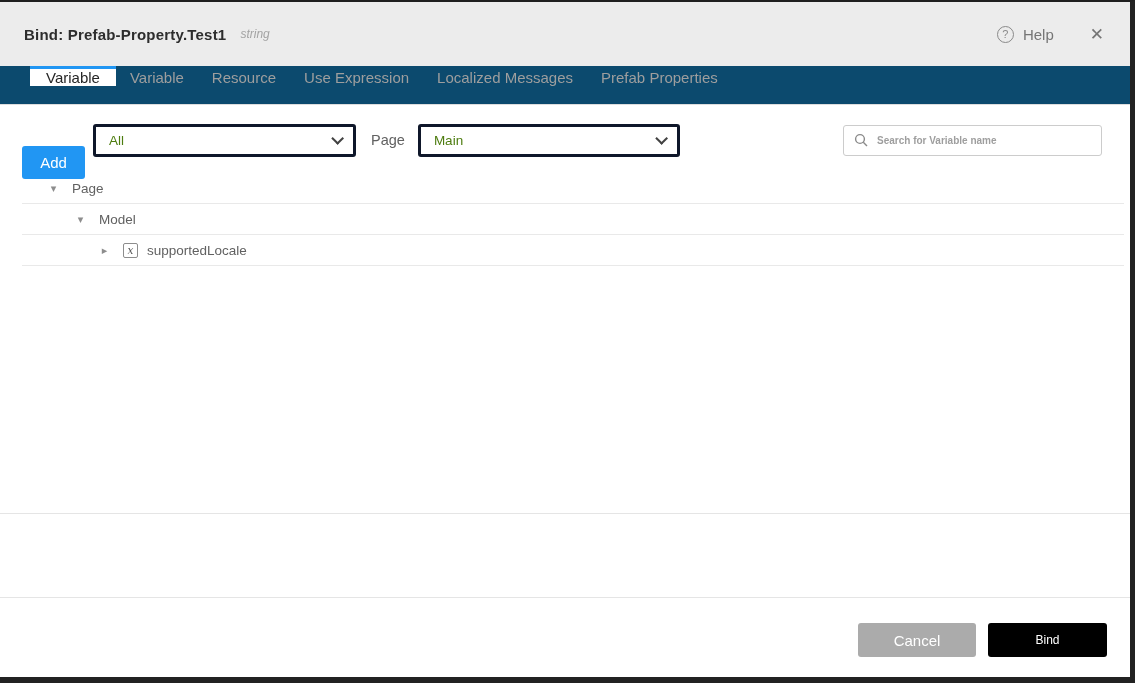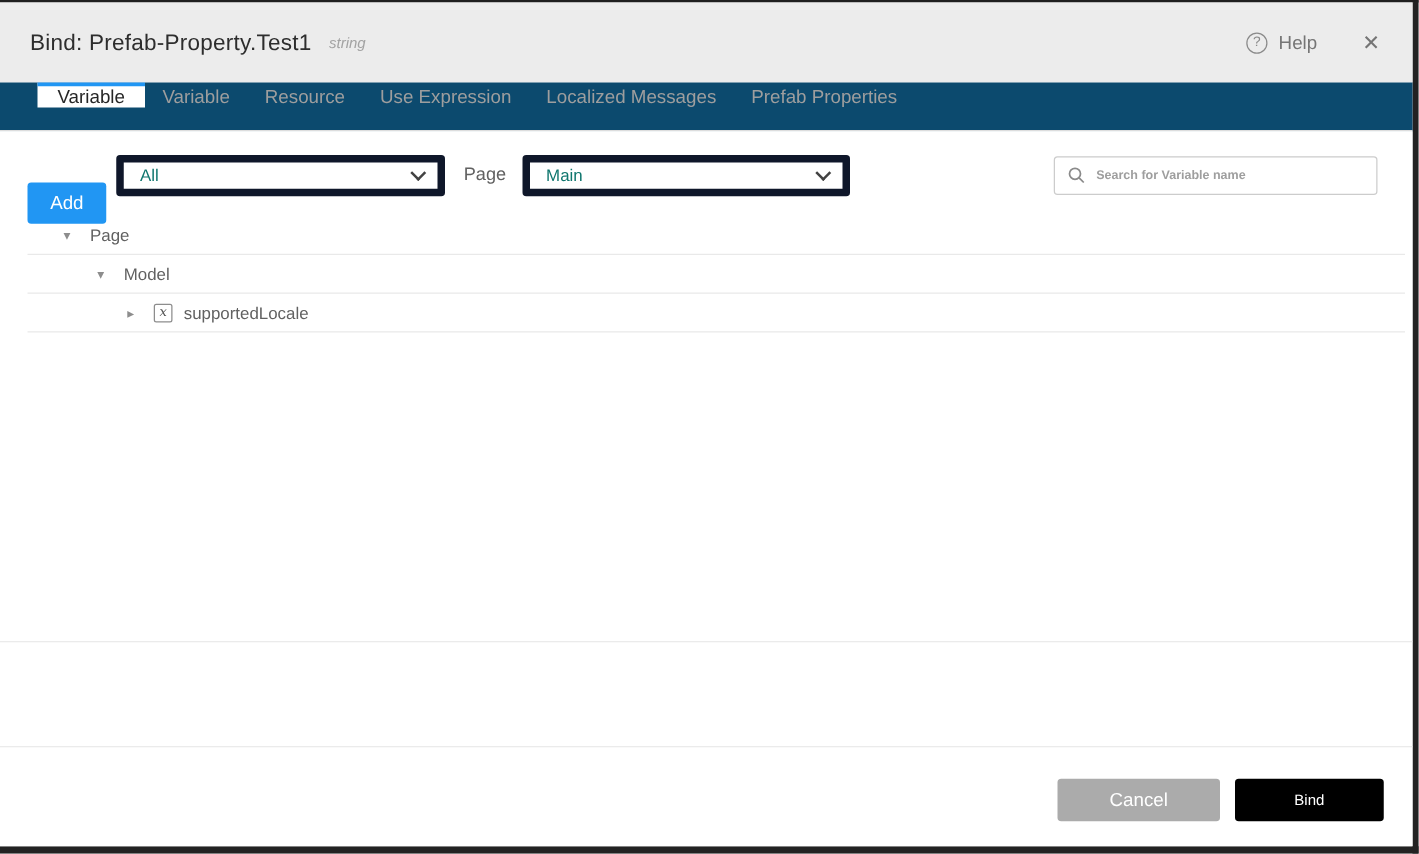--- a/index.html
+++ b/index.html
@@ -18,21 +18,21 @@
     background: #fff;
   }
 
   
   .titlebar {
     height: 64px; flex: 0 0 64px;
     background: #ececec;
     display: flex; align-items: center;
     padding: 0 26px 0 24px;
   }
-  .title { font-size: 18px; color: #2d2d2d; letter-spacing: .2px; }
+  .title { font-size: 15px; color: #2d2d2d; letter-spacing: .2px; font-weight: bold; }
   .type-label { margin-left: 14px; font-size: 12px; font-style: italic; color: #a3a3a3; }
   .titlebar-right { margin-left: auto; display: flex; align-items: center; }
   .help-link { display: flex; align-items: center; color: #757575; cursor: pointer; }
   .help-circle {
     width: 17px; height: 17px; border: 1.5px solid #8a8a8a; border-radius: 50%;
     display: inline-flex; align-items: center; justify-content: center;
     font-size: 11px; color: #8a8a8a; margin-right: 9px;
   }
   .help-text { font-size: 15px; color: #757575; }
   .close-x { margin-left: 36px; font-size: 17px; color: #757575; cursor: pointer; line-height: 1; }
@@ -70,24 +70,24 @@
   }
   .toolbar {
     display: flex; align-items: center;
     padding: 15px 28px 0 22px;
     height: 55px;
   }
   .btn { border: none; border-radius: 3px; color: #fff; font-family: "Liberation Sans", sans-serif; cursor: pointer; }
   .btn-add { width: 63px; height: 33px; background: #2196f3; font-size: 15px; margin-top: 44px; }
   .select {
     height: 33px; background: #fff;
-    border: 6px solid #0f172a; border-radius: 3px;
+    border: 3px solid #0f172a; border-radius: 3px;
     display: flex; align-items: center;
     padding: 0 13px;
-    font-size: 13.5px; color: #0f766e;
+    font-size: 13.5px; color: #4d7c0f;
     cursor: pointer;
   }
   .select-filter { width: 263px; margin-left: 8px; }
   .select-page { width: 262px; }
   .chev {
     margin-left: auto;
     width: 9px; height: 9px;
     border-right: 2px solid #424242; border-bottom: 2px solid #424242;
     transform: rotate(45deg) translateY(-3px);
   }
@@ -137,21 +137,21 @@
   }
 
   
   .mid-band { height: 84px; flex: 0 0 84px; background: #fff; border-bottom: 1px solid #e5e5e5; }
   .footer {
     flex: 1 1 auto;
     display: flex; justify-content: flex-end; align-items: flex-start;
     padding: 25px 23px 0 0;
     background: #fff;
   }
-  .btn-cancel { width: 130px; height: 34px; background: #ababab; font-size: 15px; }
+  .btn-cancel { width: 118px; height: 34px; background: #ababab; font-size: 15px; }
   .btn-bind { width: 119px; height: 34px; background: #000000; font-size: 12px; margin-left: 12px; }
 </style>
 </head>
 <body>
 
 <div class="frame">
 
   <div class="titlebar">
     <span class="title">Bind: Prefab-Property.Test1</span>
     <span class="type-label">string</span>

